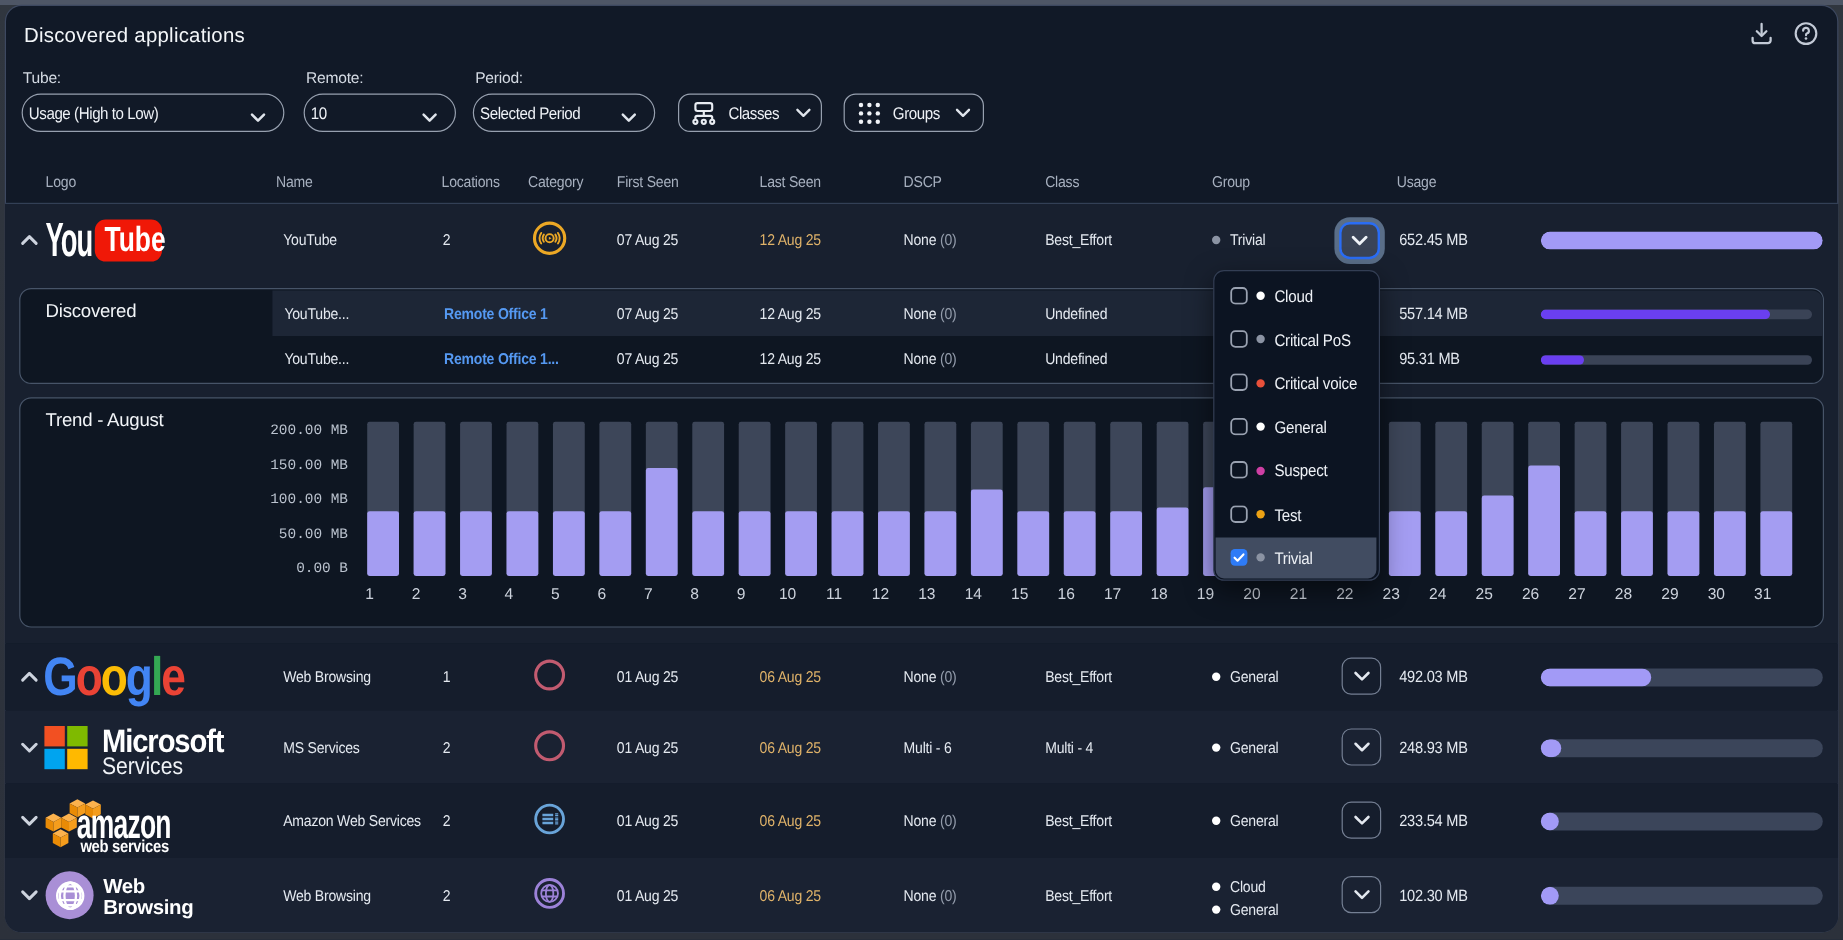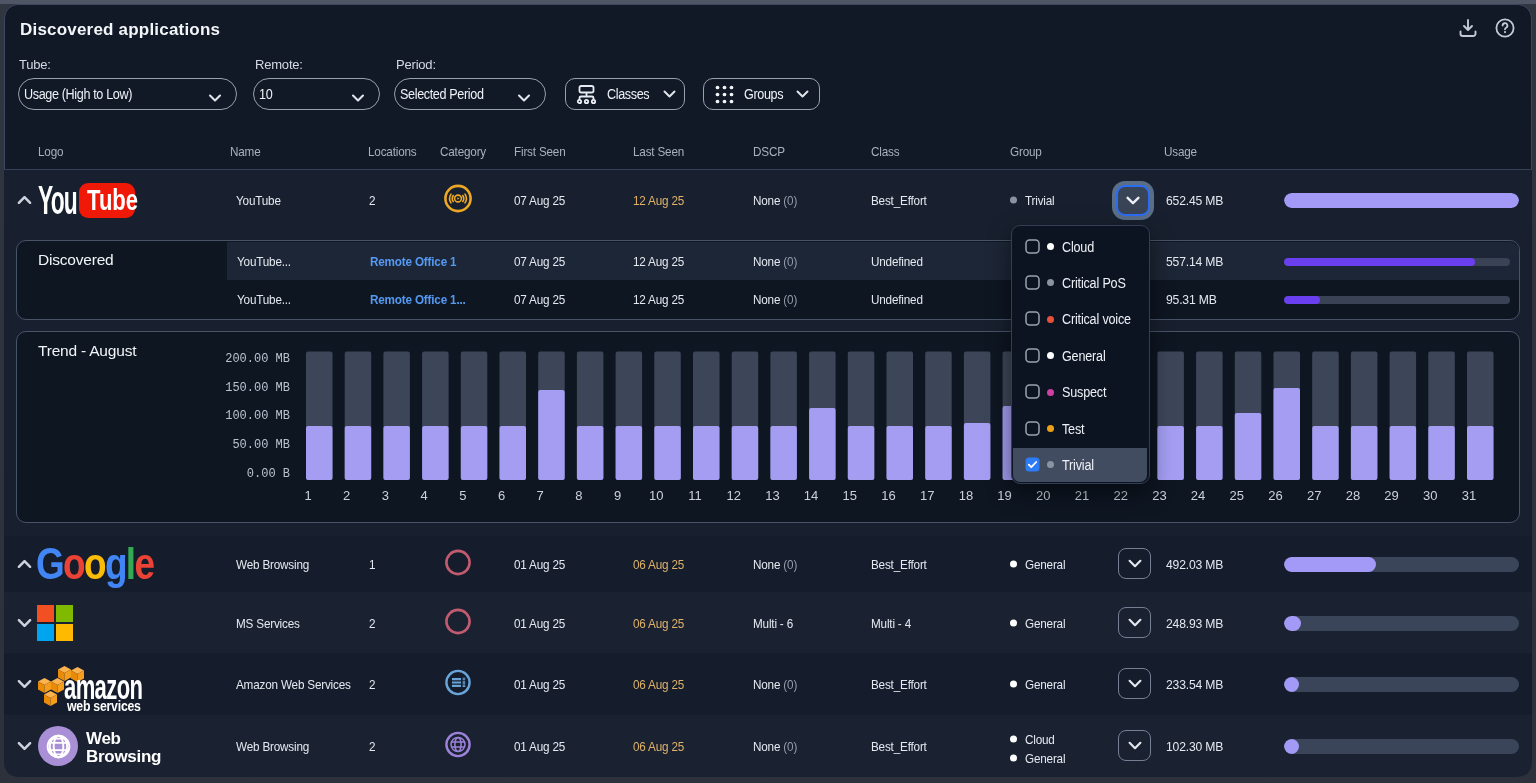--- a/index.html
+++ b/index.html
@@ -2,21 +2,21 @@
 <html><head><meta charset="utf-8">
 <style>
 * { margin:0; padding:0; box-sizing:border-box; }
 html,body { width:1536px; height:783px; overflow:hidden; }
 body { font-family:"Liberation Sans",sans-serif; background:#333945; }
 .abs { position:absolute; }
 #stage { position:relative; width:1536px; height:783px; background:linear-gradient(#4e5666 0px,#4e5666 4px,#30363f 4px,#2c313b 100%); }
 #card { position:absolute; left:4px; top:4px; width:1528px; height:773px; background:#111927; border:1px solid #3d4860; border-radius:14px; }
 #clip { position:absolute; left:4px; top:4px; width:1528px; height:773px; border-radius:14px; overflow:hidden; }
 #inner { position:absolute; left:-4px; top:-4px; width:1536px; height:783px; }
-#title { position:absolute; left:20px; top:20px; font-size:17px; font-weight:700; color:#f3f6f9; letter-spacing:.2px; }
+#title { position:absolute; left:20px; top:20px; font-size:17px; font-weight:400; color:#f3f6f9; letter-spacing:.2px; }
 .flabel { position:absolute; top:57px; font-size:13px; font-weight:500; color:#d4dae3; letter-spacing:-0.2px; }
 .sel { position:absolute; top:78px; height:32px; border:1px solid #97a0af; border-radius:16px; font-size:14px; color:#eef1f6; line-height:30px; padding-left:5px; letter-spacing:-0.4px; }
 .selchev { position:absolute; right:14px; top:3px; }
 .fbtn { position:absolute; top:78px; height:32px; border:1px solid #97a0af; border-radius:10px; font-size:14px; color:#eef1f6; display:flex; align-items:center; justify-content:center; letter-spacing:-0.4px; }
 .hc { position:absolute; top:144px; font-size:13px; color:#a7b0bf; letter-spacing:-0.2px; }
 #hsep { position:absolute; left:4px; top:169px; width:1528px; height:1px; background:#334056; }
 #section { position:absolute; left:4px; top:170px; width:1528px; height:366px; background:#18202f; }
 .rowbg { position:absolute; left:4px; width:1528px; }
 .cell { position:absolute; transform:translateY(-50%); font-size:13px; color:#e4e9f0; white-space:nowrap; letter-spacing:-0.2px; }
 .tx { display:inline-block; transform:scaleX(.9); transform-origin:left center; }
@@ -291,20 +291,24 @@
   <div class="rowbg" style="top:592px;height:61px;background:#1a2232"></div>
         <div class="cell " style="left:17px;top:623px;"><svg width="15" height="9" viewBox="0 0 13 8" fill="none">
             <path d="M1.5 1.5 L6.5 6.5 L11.5 1.5" stroke="#cdd3de" stroke-width="2.2" stroke-linecap="round" stroke-linejoin="round"></path>
           </svg></div>
         <div class="abs" style="left:37px;top:605px;width:36px;height:36px">
 <div class="abs" style="left:0;top:0;width:17px;height:17px;background:#f25022"></div>
 <div class="abs" style="left:19px;top:0;width:17px;height:17px;background:#7fba00"></div>
 <div class="abs" style="left:0;top:19px;width:17px;height:17px;background:#00a4ef"></div>
 <div class="abs" style="left:19px;top:19px;width:17px;height:17px;background:#ffb900"></div>
 </div>
+<div class="abs" style="left:85px;top:606px">
+<div style="font-weight:700;font-size:27px;color:#fff;letter-spacing:-1px;transform:scaleX(.9);transform-origin:left center;line-height:24px">Microsoft</div>
+<div style="font-size:20px;color:#f0f3f7;transform:scaleX(.88);transform-origin:left center;line-height:19px">Services</div>
+</div>
         <div class="cell " style="left:236px;top:623px;"><span class="tx">MS Services</span></div>
         <div class="cell " style="left:369px;top:623px;"><span class="tx">2</span></div>
         <div class="cell " style="left:444px;top:623px;"><svg width="28" height="28" viewBox="0 0 28 28" fill="none">
             <circle cx="14" cy="14" r="11.6" stroke="#c25b70" stroke-width="2.6"></circle>
           </svg></div>
         <div class="cell " style="left:514px;top:623px;"><span class="tx">01 Aug 25</span></div>
         <div class="cell gold" style="left:633px;top:623px;"><span class="tx">06 Aug 25</span></div>
         <div class="cell " style="left:753px;top:623px;"><span class="tx">Multi - 6</span></div>
         <div class="cell " style="left:871px;top:623px;"><span class="tx">Multi - 4</span></div>
         <div class="cell " style="left:1010px;top:623px;"><span style="display:inline-block;width:7px;height:7px;border-radius:50%;background:#ffffff;margin-right:8px;vertical-align:middle;position:relative;top:-1px"></span><span class="tx">General</span></div>

